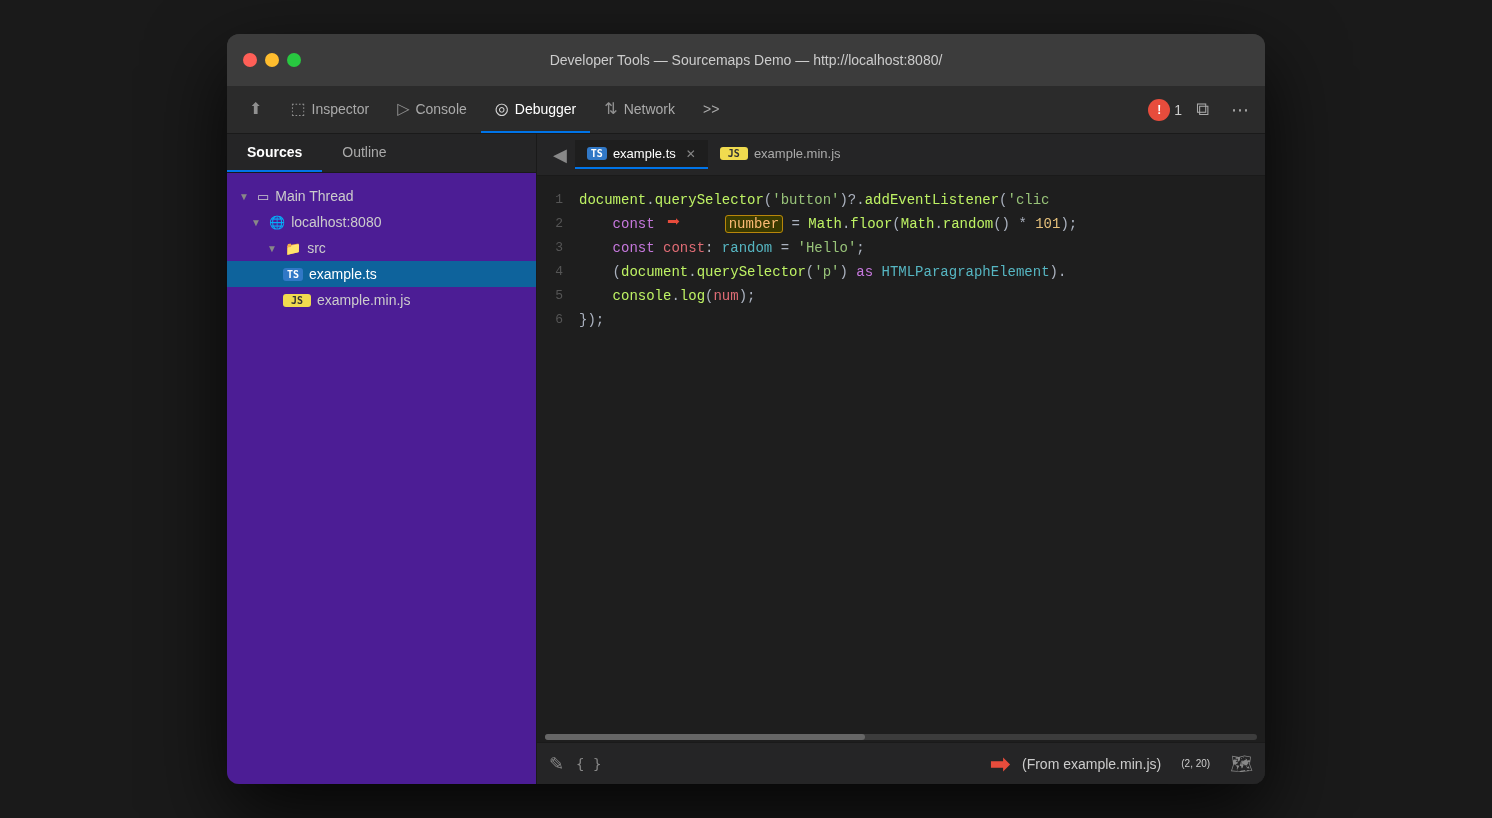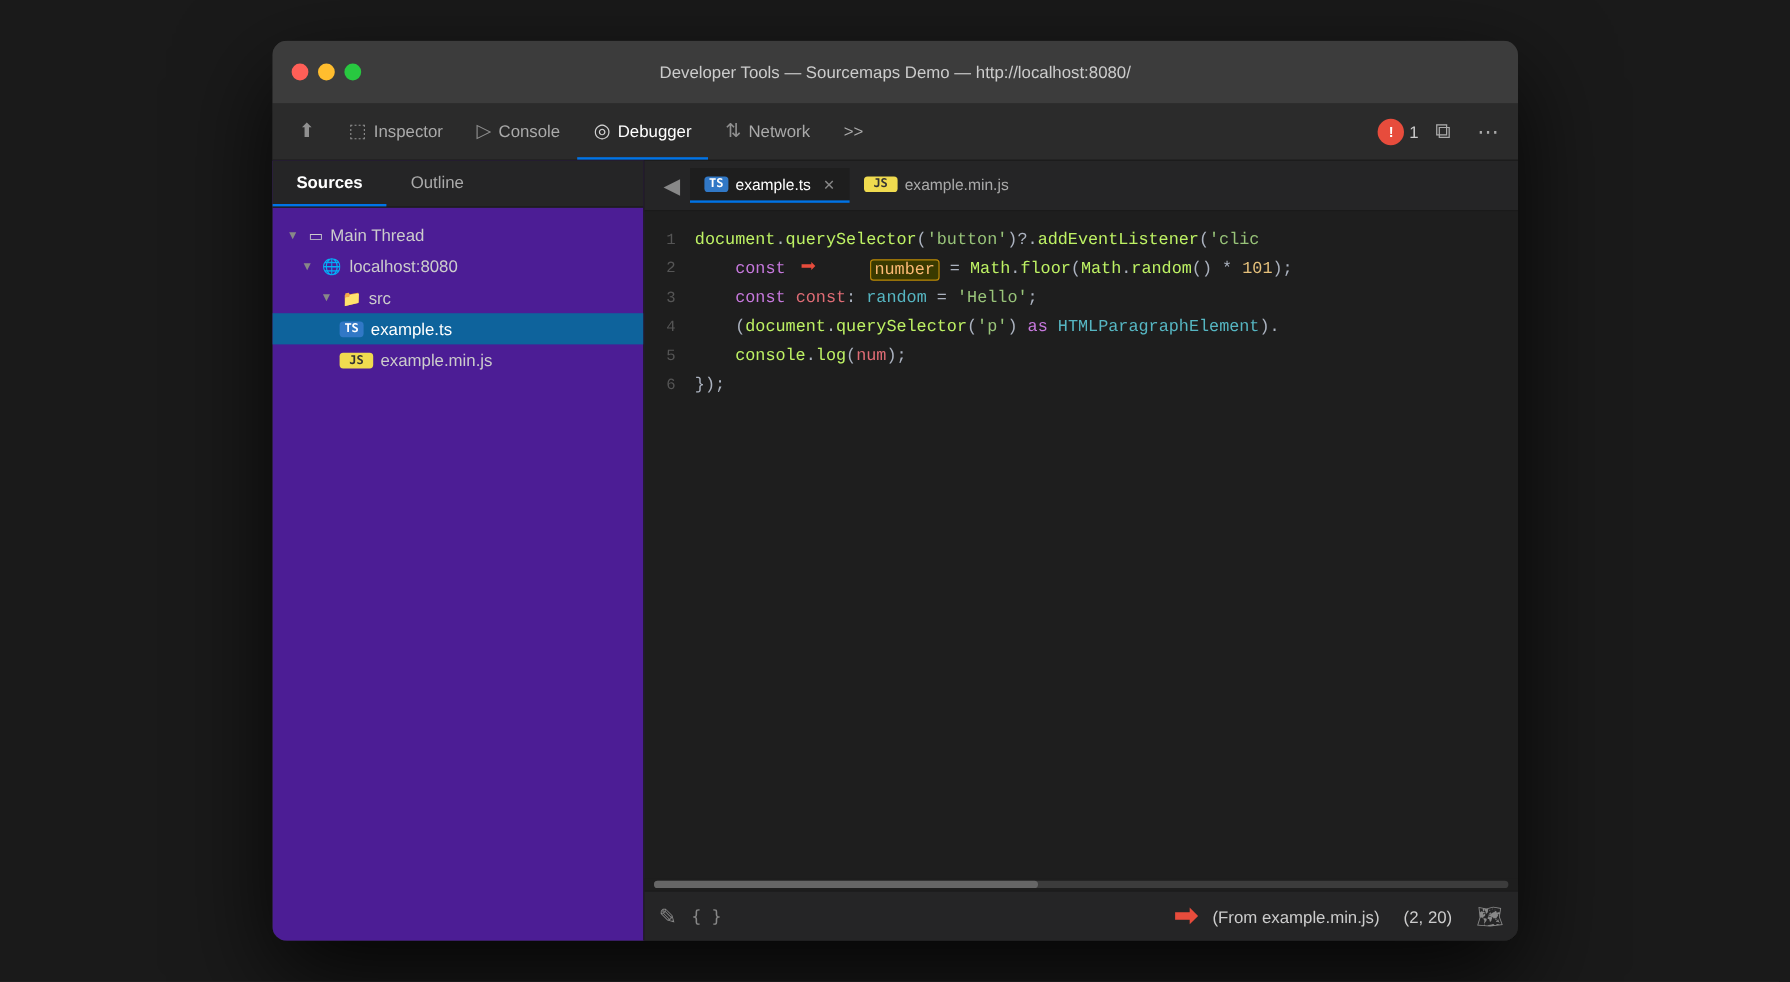--- a/index.html
+++ b/index.html
@@ -372,21 +372,21 @@
       font-weight: bold;
     }
 
     .status-source-text {
       color: #ccc;
       font-size: 14px;
     }
 
     .status-coords {
       color: #ccc;
-      font-size: 14px;
+      font-size: 10px;
       margin-left: 8px;
     }
 
     .status-map-icon {
       font-size: 18px;
       color: #888;
       margin-left: 8px;
     }
   </style>
 </head>

